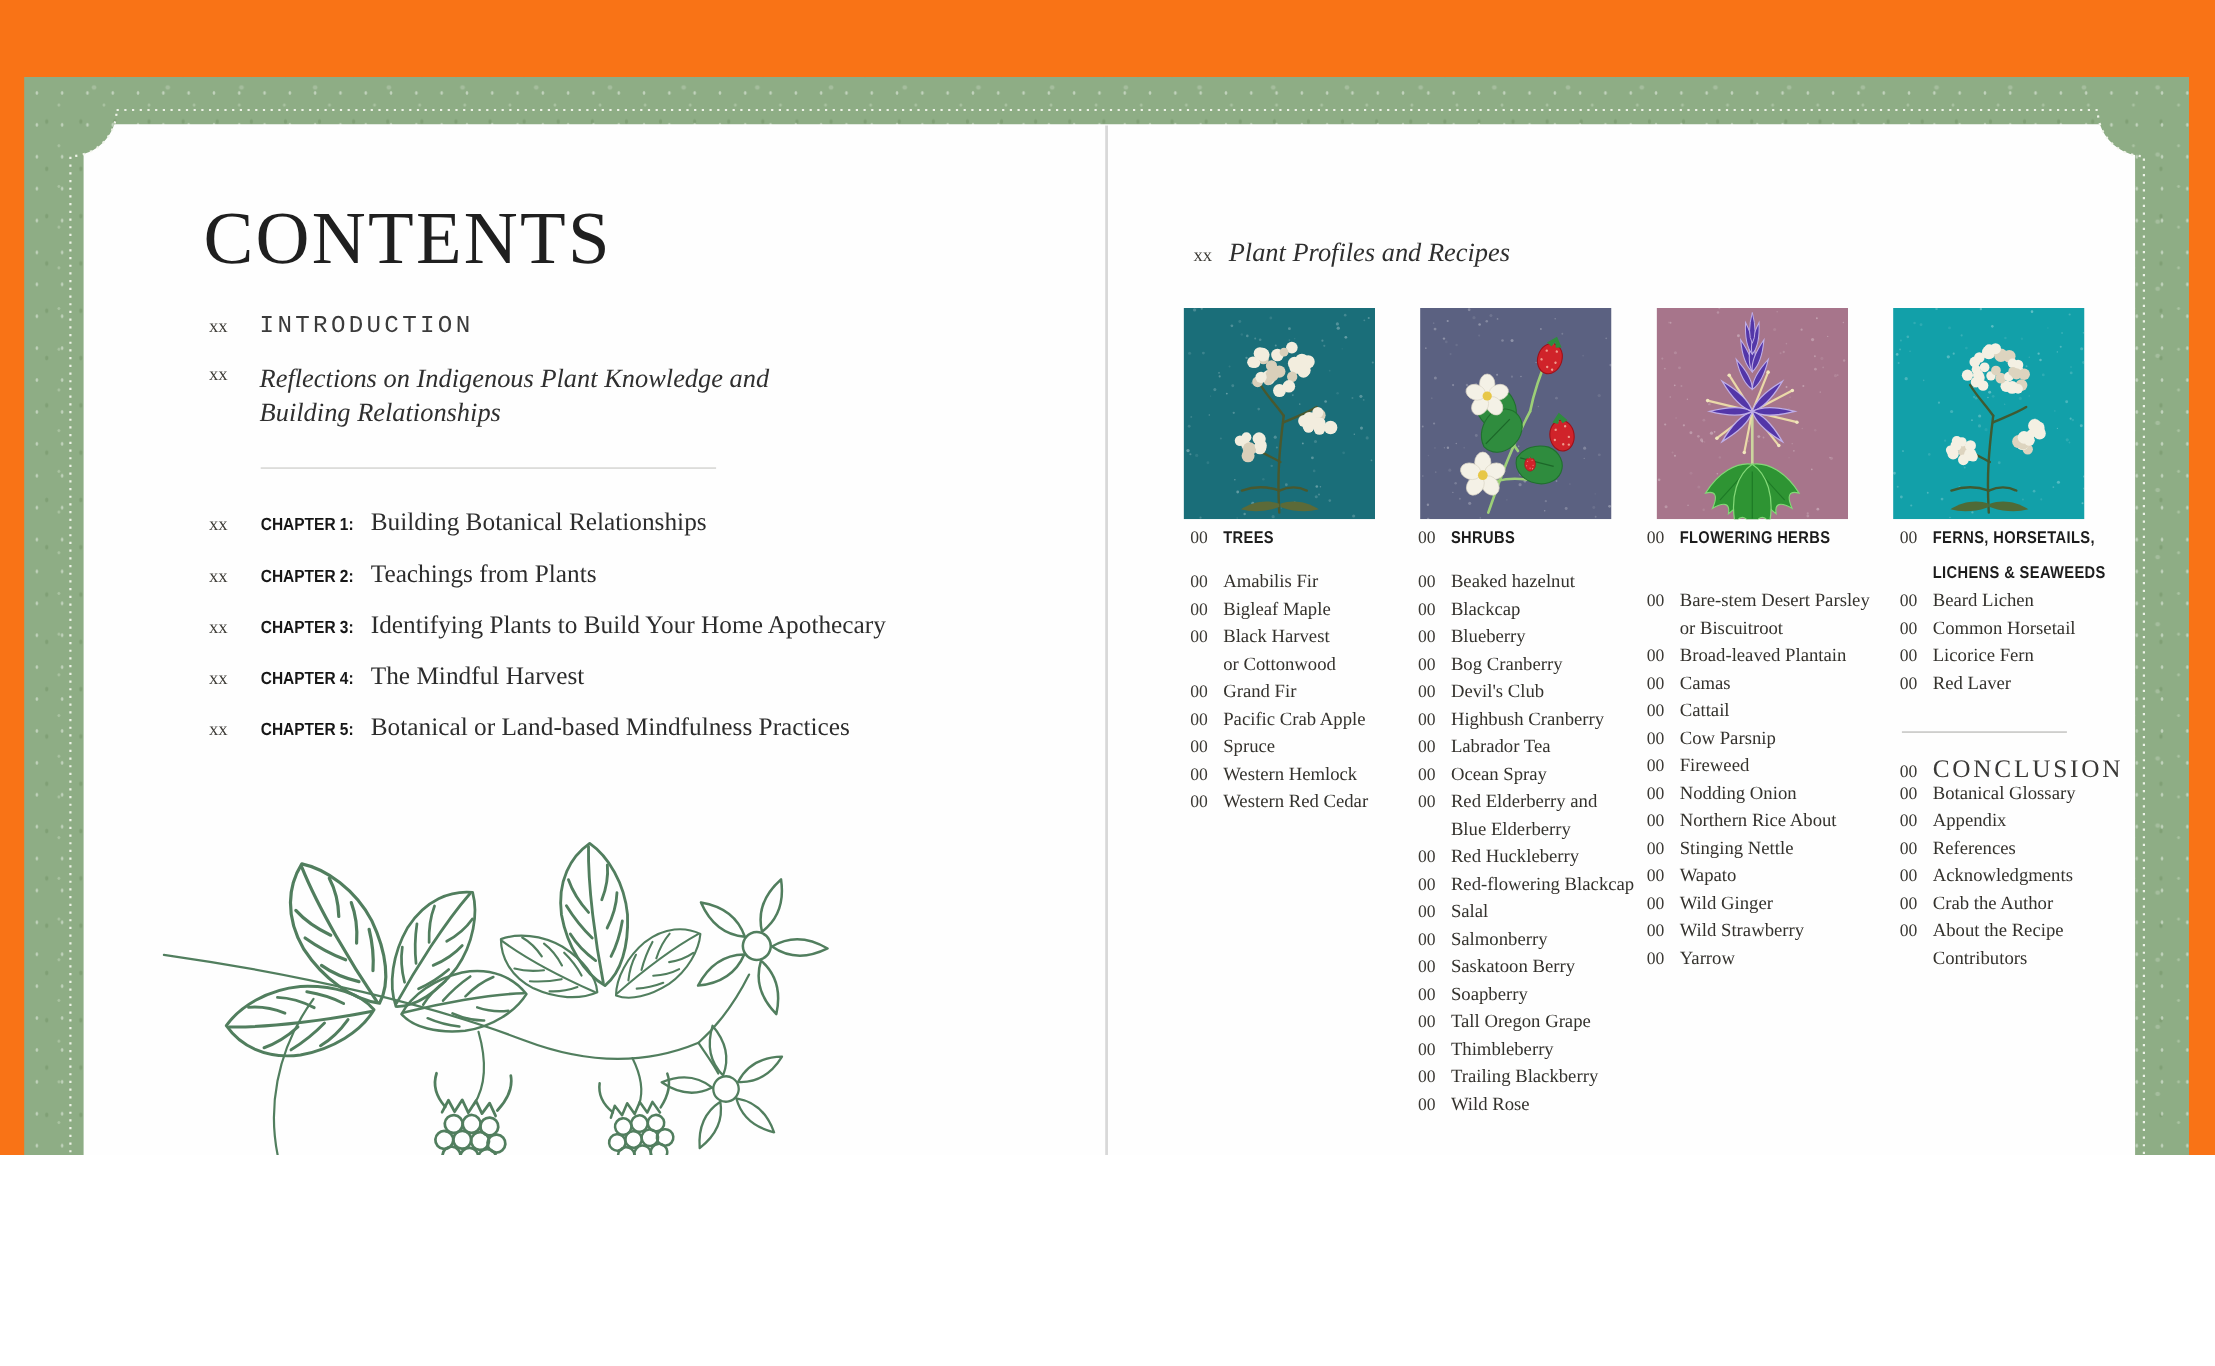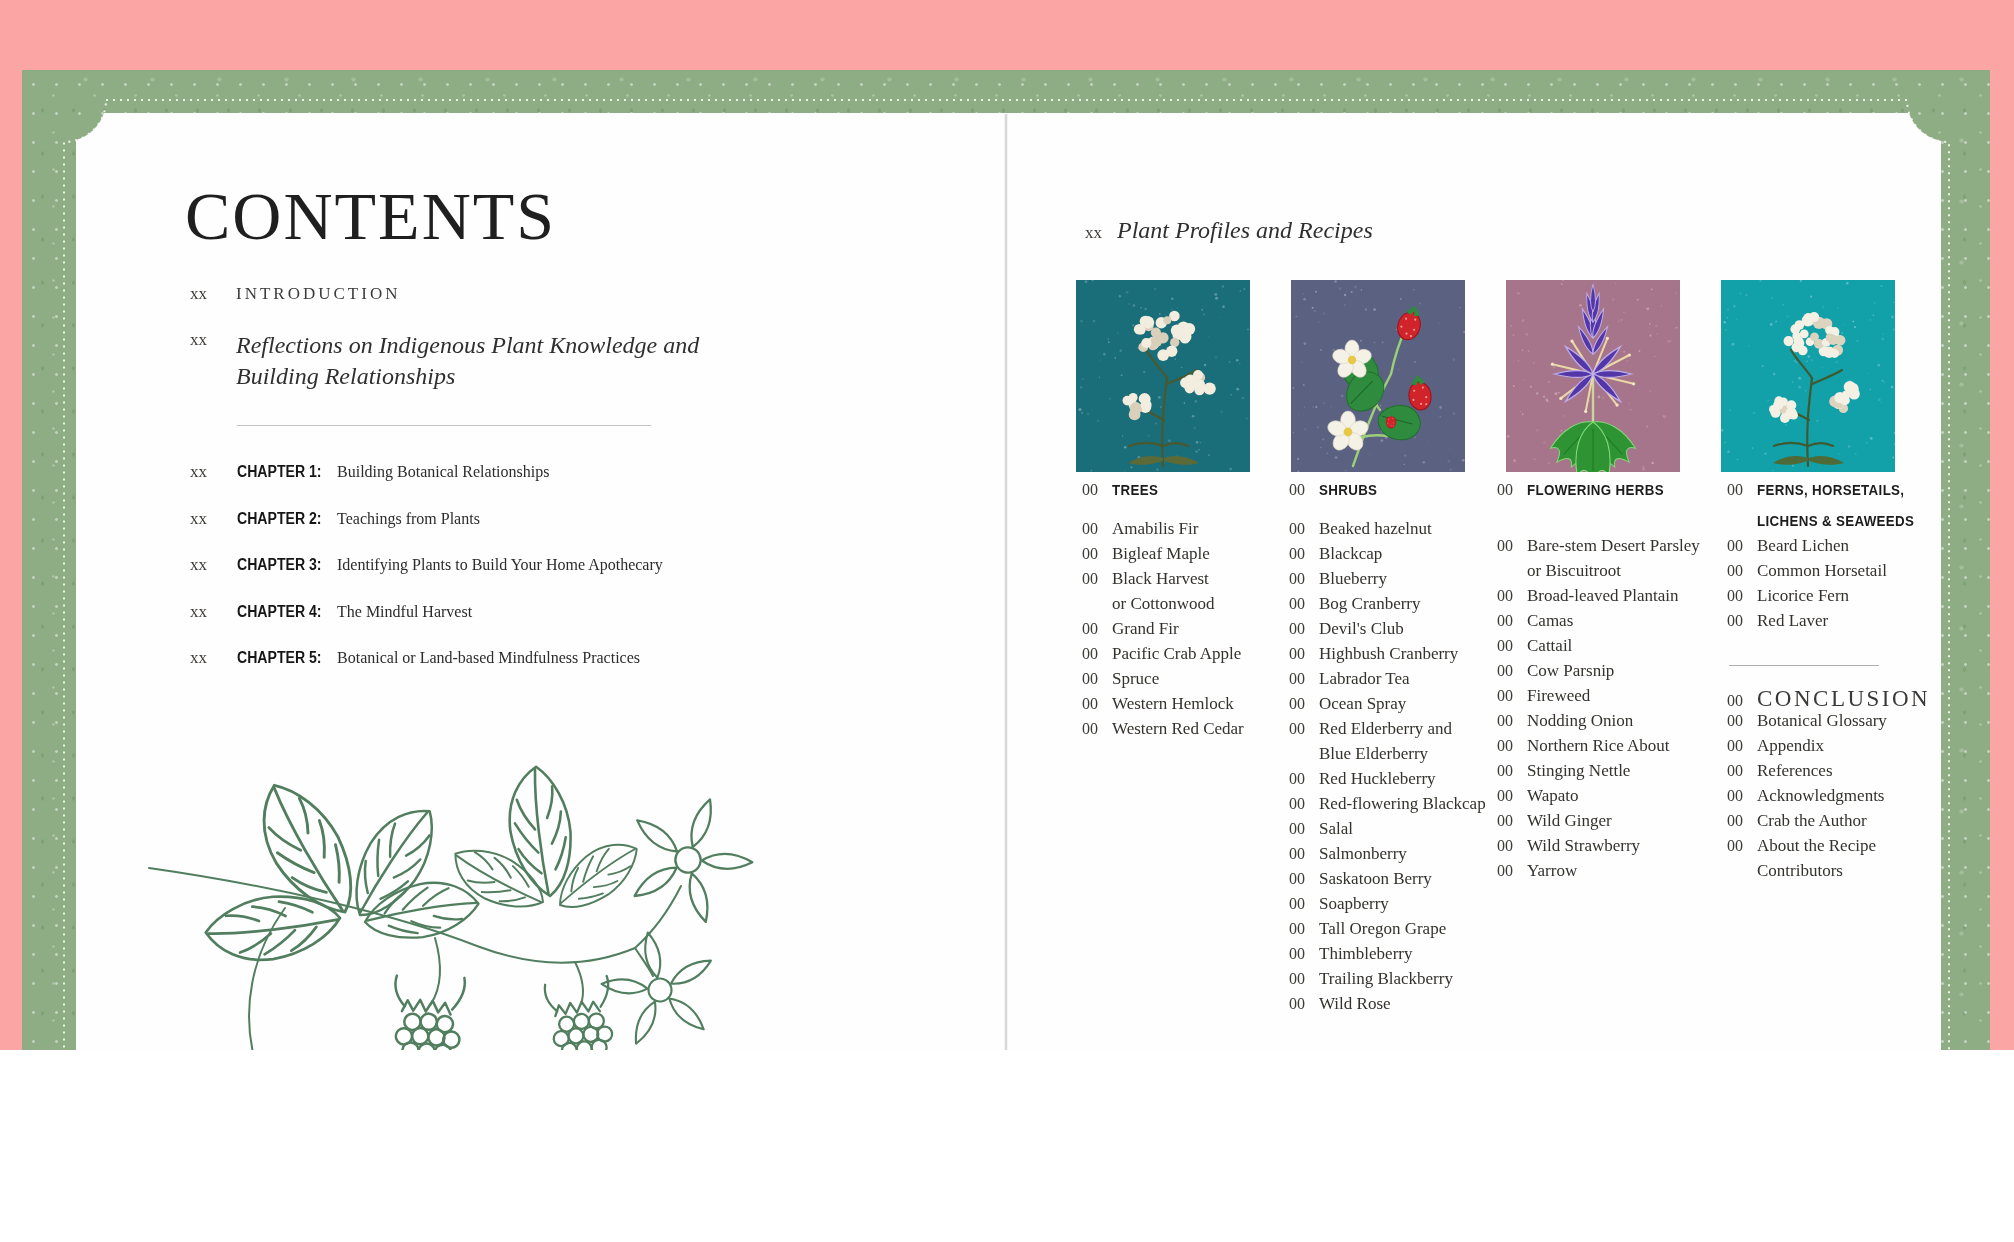--- a/index.html
+++ b/index.html
@@ -1,41 +1,41 @@
 <!DOCTYPE html>
 <html><head>
 <meta charset="utf-8">
 <style>
   html,body{margin:0;padding:0;background:#ffffff;}
   body{font-family:"Liberation Serif",serif;color:#2e2d2a;}
-  .stage{position:relative;width:2014px;height:1050px;overflow:hidden;background:#fca5a5;}
+  .stage{position:relative;width:2014px;height:1050px;overflow:hidden;background:#f97316;}
   .frame{position:absolute;left:22px;top:70px;width:1968px;height:1098px;
     background-color:#8ead85;
     background-image:
       radial-gradient(rgba(255,255,255,.45) 1px,transparent 1.5px),
       radial-gradient(rgba(235,244,228,.3) 1px,transparent 1.7px),
       radial-gradient(rgba(110,143,98,.45) 1.1px,transparent 1.9px),
       radial-gradient(rgba(255,255,255,.2) 1.7px,transparent 2.6px);
     background-size:23px 29px,41px 37px,31px 43px,67px 61px;
     background-position:0 0,11px 7px,5px 19px,30px 40px;}
   svg.overlay{position:absolute;left:0;top:0;}
   .abs{position:absolute;}
   
   .toc-title{position:absolute;left:185px;top:182px;font-size:68px;line-height:1;letter-spacing:2px;color:#1f1f1f;}
   .introRow{position:absolute;left:190px;top:284px;display:flex;align-items:baseline;}
   .reflRow{position:absolute;left:190px;top:330px;display:flex;}
   .num{display:inline-block;width:46px;font-size:17px;color:#3c3a35;flex:0 0 46px;}
-  .caps-label{font-size:17px;letter-spacing:3px;color:#3b3b3b;}
+  .caps-label{font-size:22px;letter-spacing:3px;color:#3b3b3b;font-family:Liberation Mono, monospace;}
   .ital{font-style:italic;font-size:24px;line-height:31px;width:480px;color:#2f2f2f;}
   .divider{position:absolute;left:237px;top:425px;width:414px;height:1px;background:#c6c5c2;}
   .chapRow{position:absolute;left:190px;display:flex;align-items:baseline;white-space:nowrap;}
   .chapRow .num{width:47px;flex:0 0 47px;}
   .chapPrefix{font-family:"Liberation Sans",sans-serif;font-weight:bold;font-size:16px;color:#161616;
     display:inline-block;transform:scaleX(.88);transform-origin:0 80%;margin-right:-4px;}
-  .chapTitle{font-size:16px;color:#2c2c2c;margin-left:8px;}
+  .chapTitle{font-size:23px;color:#2c2c2c;margin-left:8px;}
   
   .rpHeader{position:absolute;left:1085px;top:215px;display:flex;align-items:baseline;}
   .rpHeader .num{width:32px;flex:0 0 32px;}
   .rpHeader .ital{width:auto;text-align:right;}
   .thumb{position:absolute;width:174px;height:192px;}
   .colHead{position:absolute;display:flex;align-items:baseline;white-space:nowrap;}
   .colHead .num{width:30px;flex:0 0 30px;font-size:16px;}
   .colHeadLabel{font-family:"Liberation Sans",sans-serif;font-weight:bold;font-size:15.5px;letter-spacing:.4px;color:#1c1c1c;
     display:inline-block;transform:scaleX(.86);transform-origin:0 80%;}
   .listRow{display:flex;align-items:baseline;height:25px;white-space:nowrap;}

